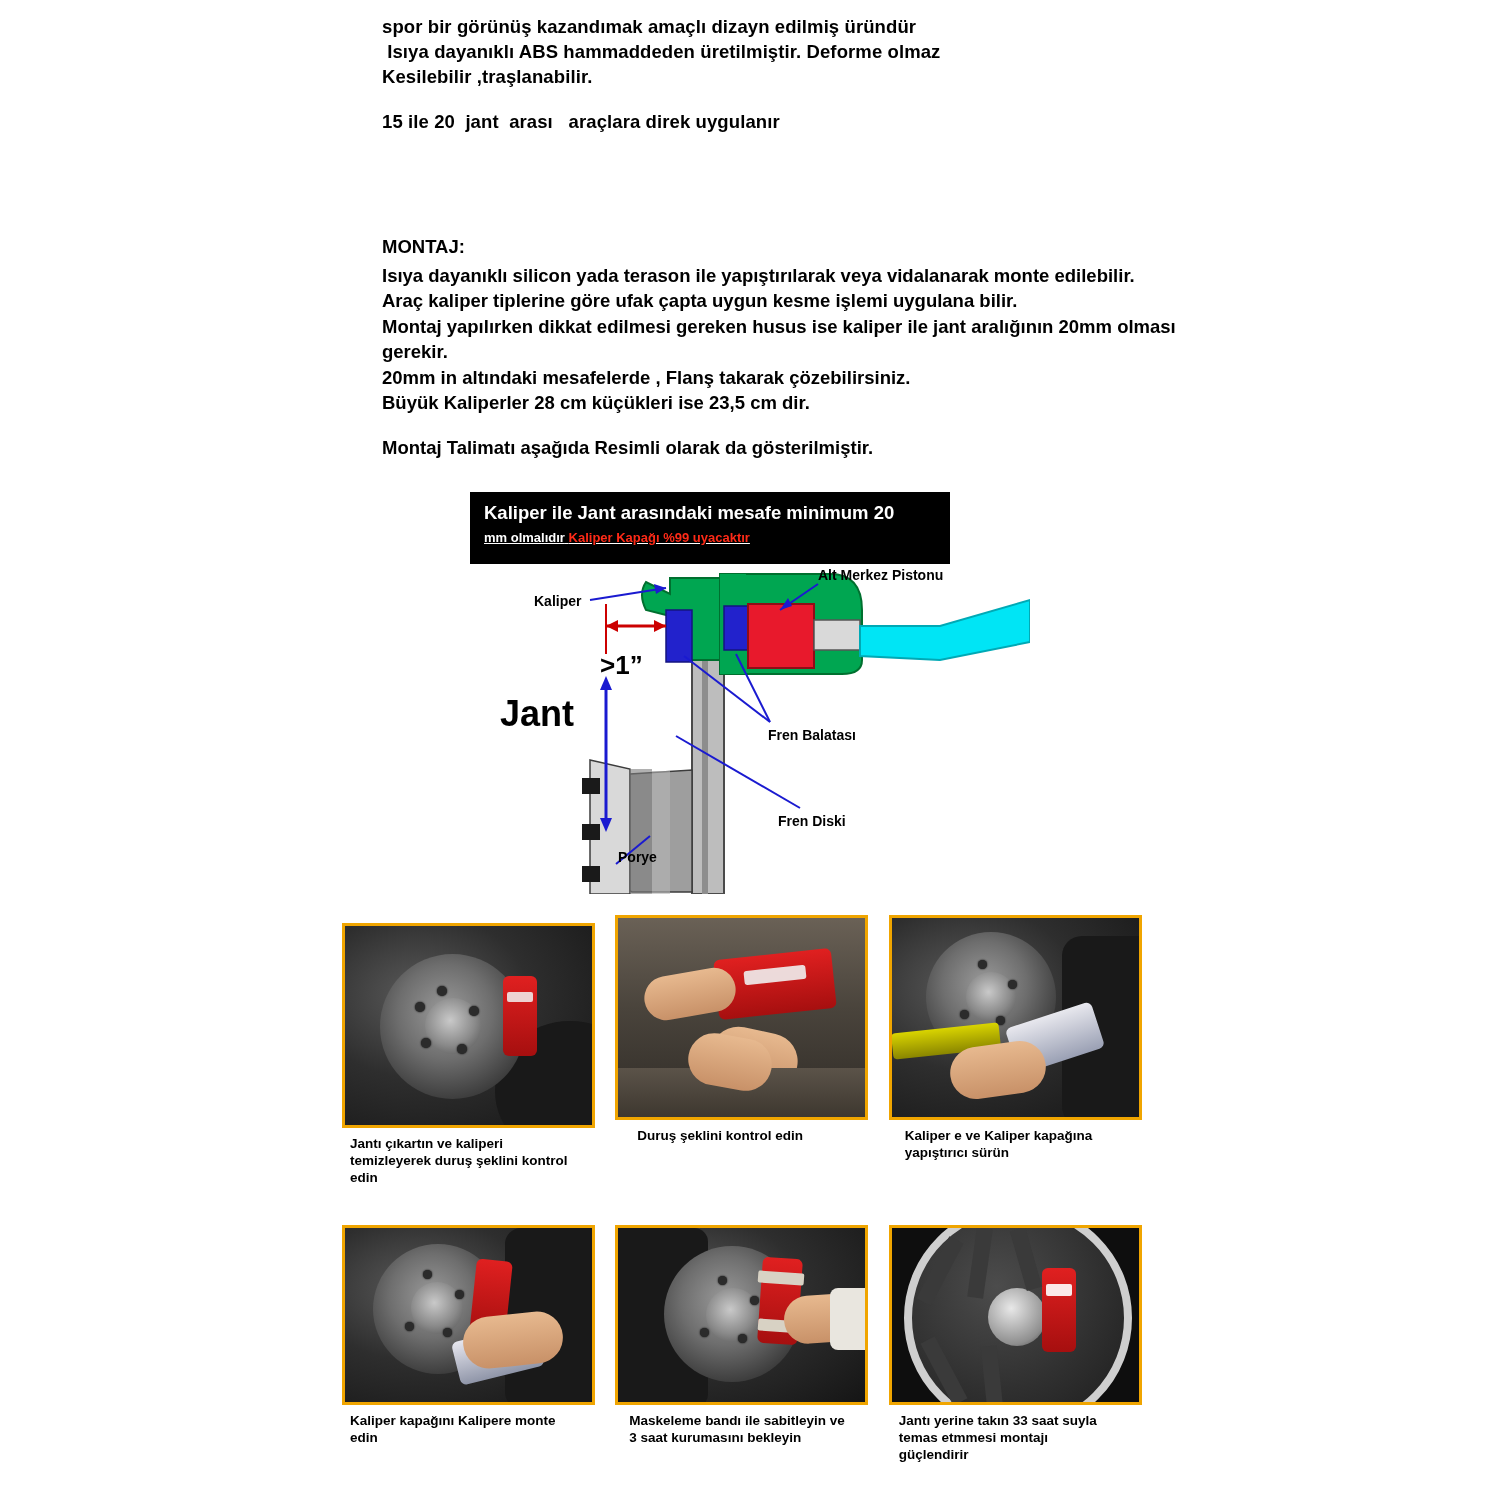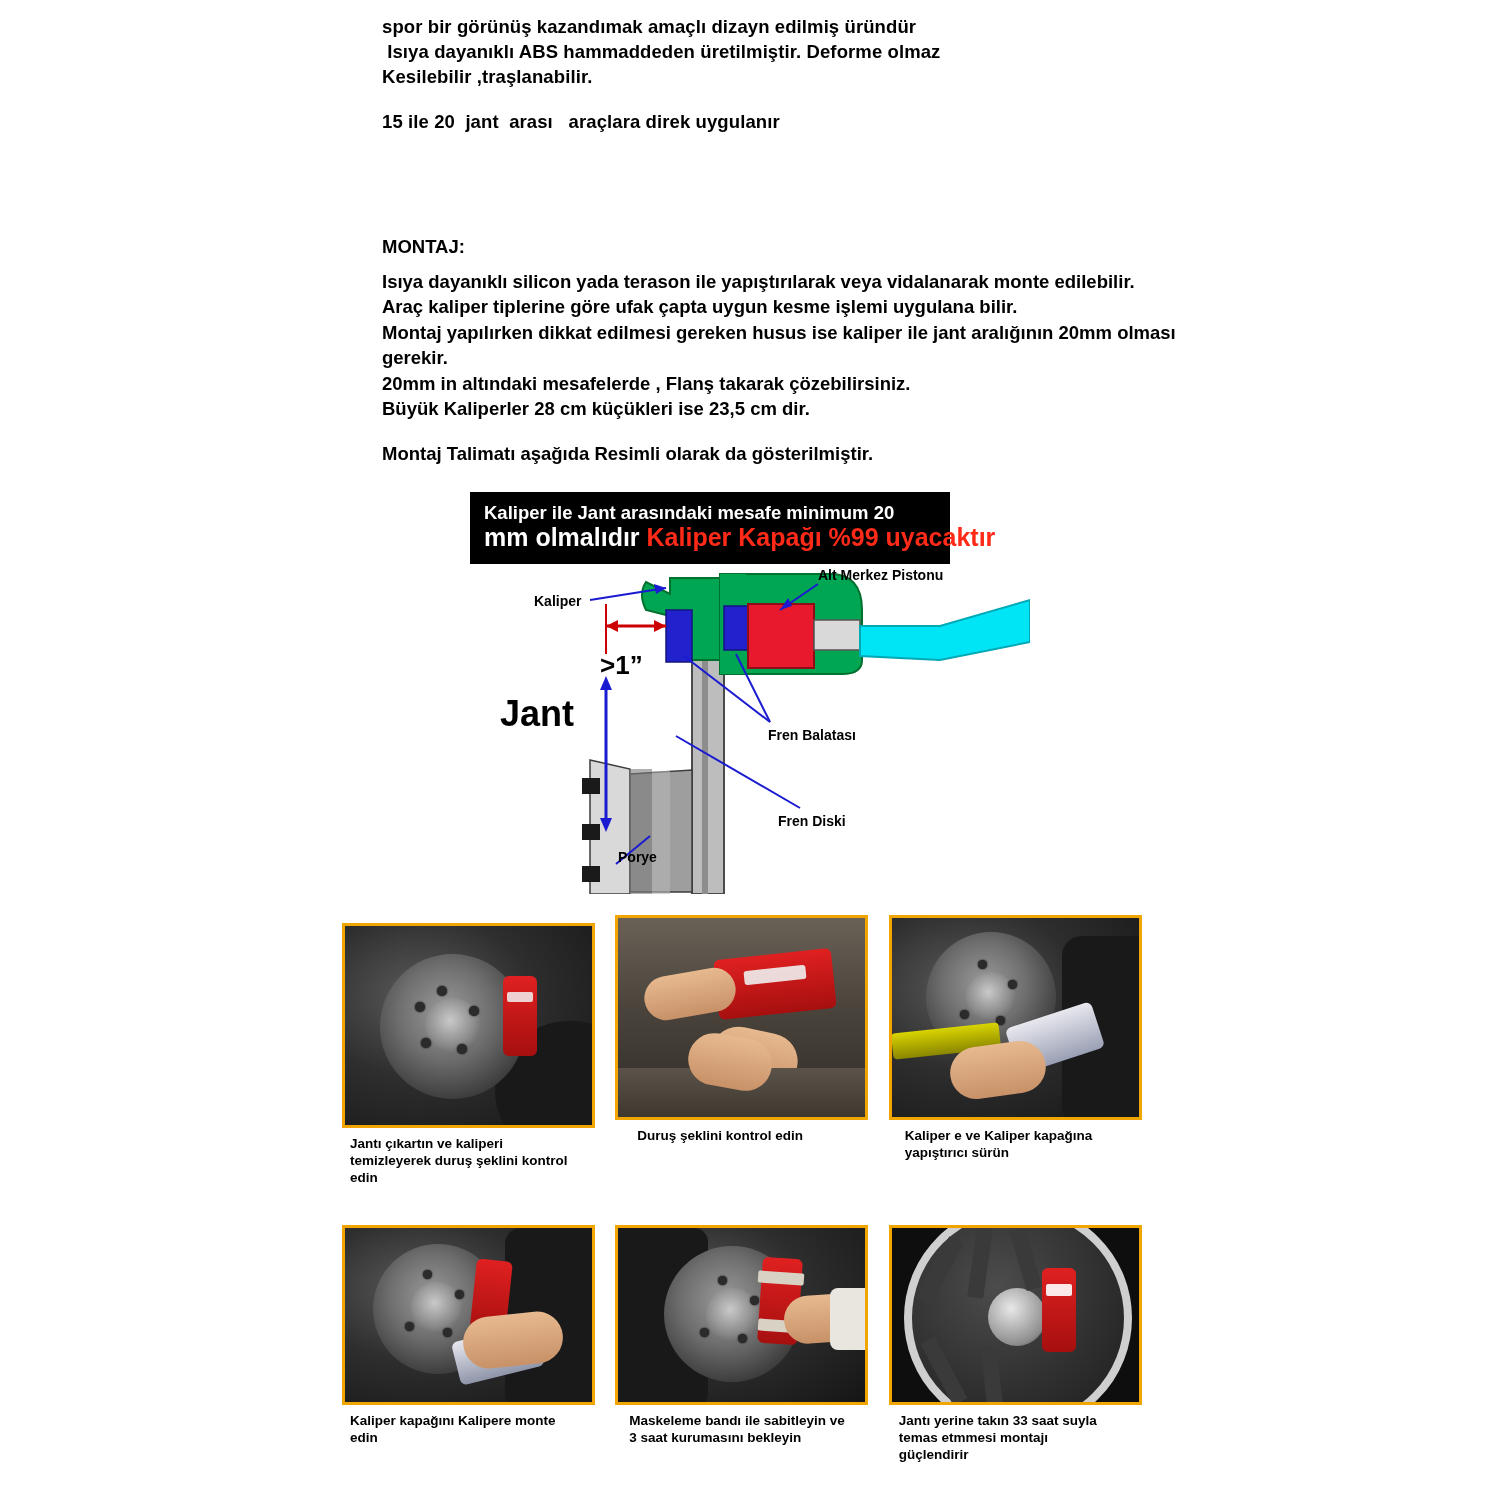--- a/index.html
+++ b/index.html
@@ -33,21 +33,21 @@
   
   .montaj {
     position: absolute;
     left: 382px;
     top: 234px;
     width: 830px;
     font-size: 18.5px;
     font-weight: bold;
     line-height: 25.5px;
   }
-  .montaj .hdr { margin-bottom: 9px; }
+  .montaj .hdr { margin-bottom: 3px; }
   .montaj .gap { height: 19px; }
 
   
   .diagram {
     position: absolute;
     left: 470px;
     top: 492px;
     width: 560px;
     height: 400px;
   }
@@ -62,25 +62,26 @@
     padding: 8px 12px 0 14px;
   }
   .diag-banner .l1 {
     color: #ffffff;
     font-size: 18.5px;
     font-weight: bold;
     line-height: 25px;
     white-space: nowrap;
   }
   .diag-banner .l2 {
-    font-size: 25px;
+    font-size: 13px;
     font-weight: bold;
     line-height: 25px;
     color: #ffffff;
     white-space: nowrap;
+    text-decoration: underline;
   }
   .diag-banner .red {
     color: #ff2a17;
   }
   .diag-svg {
     position: absolute;
     left: 0;
     top: 72px;
   }
 

